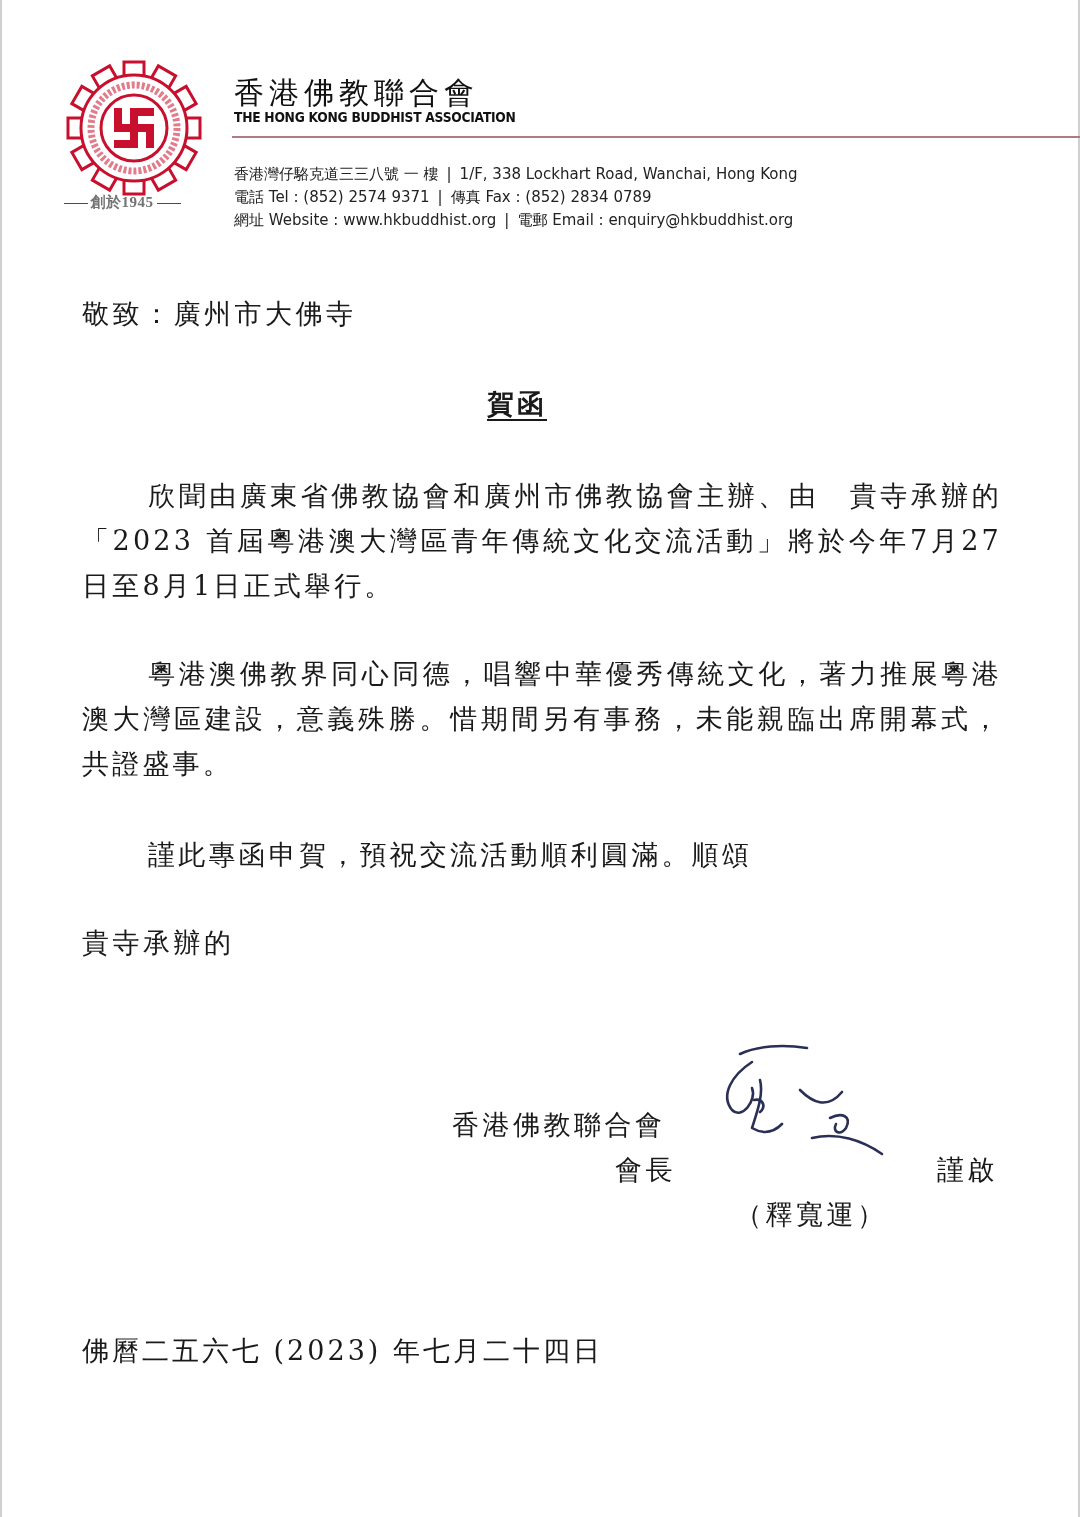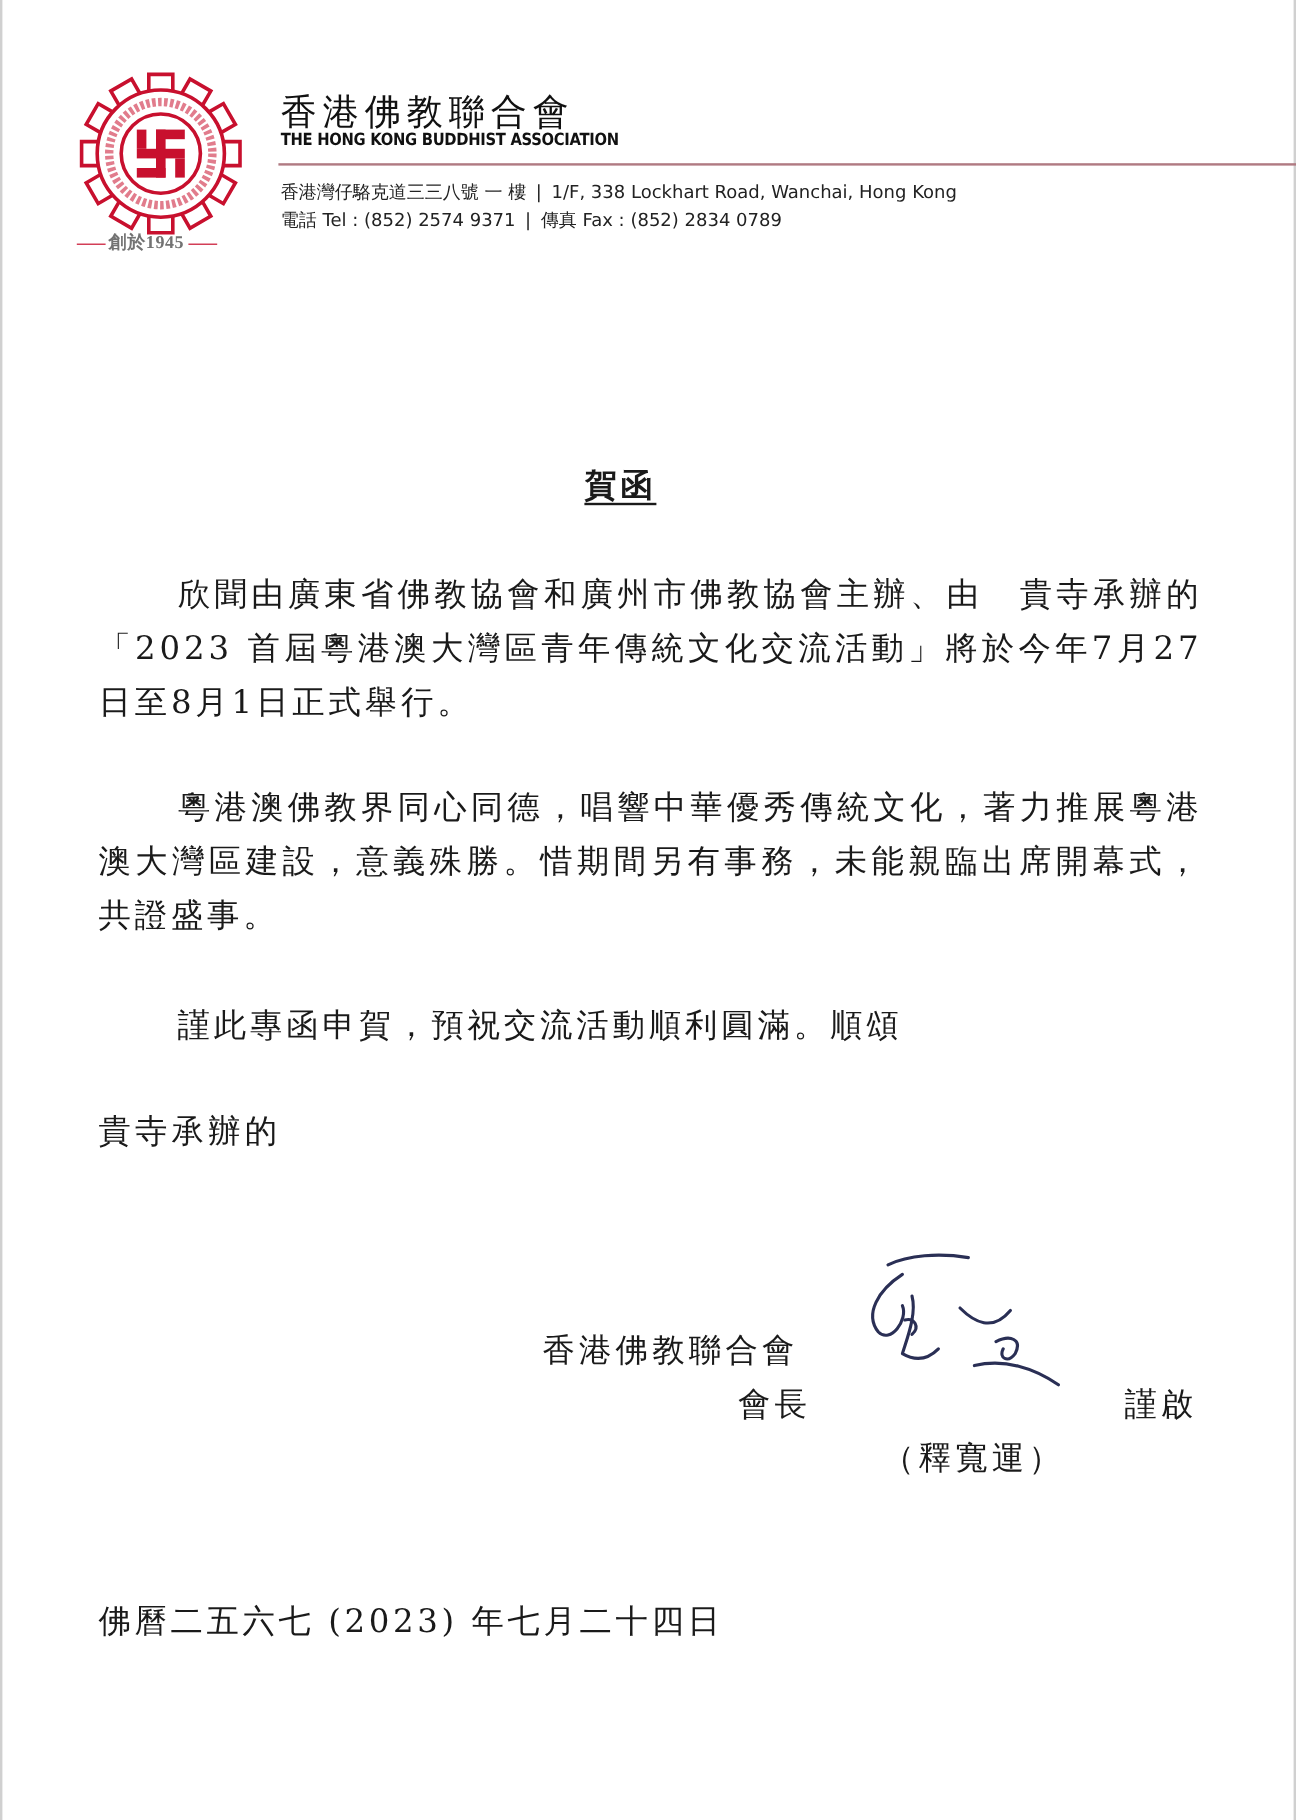--- a/index.html
+++ b/index.html
@@ -11,21 +11,21 @@
   
   .logo { position: absolute; left: 62px; top: 58px; width: 140px; height: 140px; }
   .founded { position: absolute; left: 50px; top: 193px; width: 140px; text-align: center;
              color: #737373; font-family: Liberation Serif, serif; font-weight: bold; font-size: 15px; letter-spacing: 0.5px; }
   .founded .dash { display: inline-block; width: 24px; height: 1.5px; background: #c8102e; vertical-align: middle; margin: 0 3px; }
   .org-zh { position: absolute; left: 232px; top: 73px; font-size: 30px; letter-spacing: 5px; color: #111;
             font-family: "DejaVu Serif", serif; }
   .org-en { position: absolute; left: 232px; top: 109px; font-size: 14px; font-weight: bold; color: #111;
             font-family: "DejaVu Sans", sans-serif; letter-spacing: -0.3px; transform: scaleX(0.88); transform-origin: left; }
   .rule { position: absolute; left: 230px; top: 136px; width: 848px; height: 2px; background: #b07a82; }
-  .contact { position: absolute; left: 232px; font-size: 15px; color: #222; font-family: "DejaVu Sans", sans-serif; white-space: nowrap; }
+  .contact { position: absolute; left: 232px; font-size: 15px; color: #222; font-family: "DejaVu Sans", sans-serif; white-space: nowrap; margin-top: 14px; }
   .contact .sep { margin: 0 8px; }
   .c1 { top: 151px; } .c2 { top: 174px; } .c3 { top: 197px; }
 
   
   .text { position: absolute; font-size: 27px; letter-spacing: 3.5px; white-space: nowrap; color: #1a1a1a; }
   .addressee { left: 80px; top: 296px; }
   .title { left: 485px; top: 386px; font-weight: bold; text-decoration: underline; text-underline-offset: 6px; letter-spacing: 3px; }
   .para { position: absolute; left: 80px; width: 920px; font-size: 27px; line-height: 45px; letter-spacing: 3.2px; text-align: justify; }
   .p1 { top: 473px; }
   .p2 { top: 651px; }
@@ -83,21 +83,25 @@
   <div class="org-zh">香港佛教聯合會</div>
   <div class="org-en">THE HONG KONG BUDDHIST ASSOCIATION</div>
   <div class="rule"></div>
 
   <div class="contact c1">
     <span>香港灣仔駱克道三三八號 一 樓</span><span class="sep">|</span><span>1/F, 338 Lockhart Road, Wanchai, Hong Kong</span>
   </div>
   <div class="contact c2">
     <span>電話 Tel : (852) 2574 9371</span><span class="sep">|</span><span>傳真 Fax : (852) 2834 0789</span>
   </div>
+  <div class="contact c3">
+    <span>網址 Website : www.hkbuddhist.org</span><span class="sep">|</span><span>電郵 Email : enquiry@hkbuddhist.org</span>
+  </div>
 
+  <div class="text addressee">敬致：廣州市大佛寺</div>
   <div class="text title">賀函</div>
 
   <div class="para p1"><span class="indent"></span><span>欣聞由廣東省佛教協會和廣州市佛教協會主辦、由　貴寺承辦的「2023 首屆粵港澳大灣區青年傳統文化交流活動」將於今年7月27日至8月1日正式舉行。</span></div>
   <div class="para p2"><span class="indent"></span><span>粵港澳佛教界同心同德，唱響中華優秀傳統文化，著力推展粵港澳大灣區建設，意義殊勝。惜期間另有事務，未能親臨出席開幕式，共證盛事。</span></div>
   <div class="para p3"><span class="indent"></span><span>謹此專函申賀，預祝交流活動順利圓滿。順頌</span></div>
 
   <div class="text closing">貴寺承辦的</div>
 
   <div class="text sig-org">香港佛教聯合會</div>
   <div class="text sig-role">會長</div>

